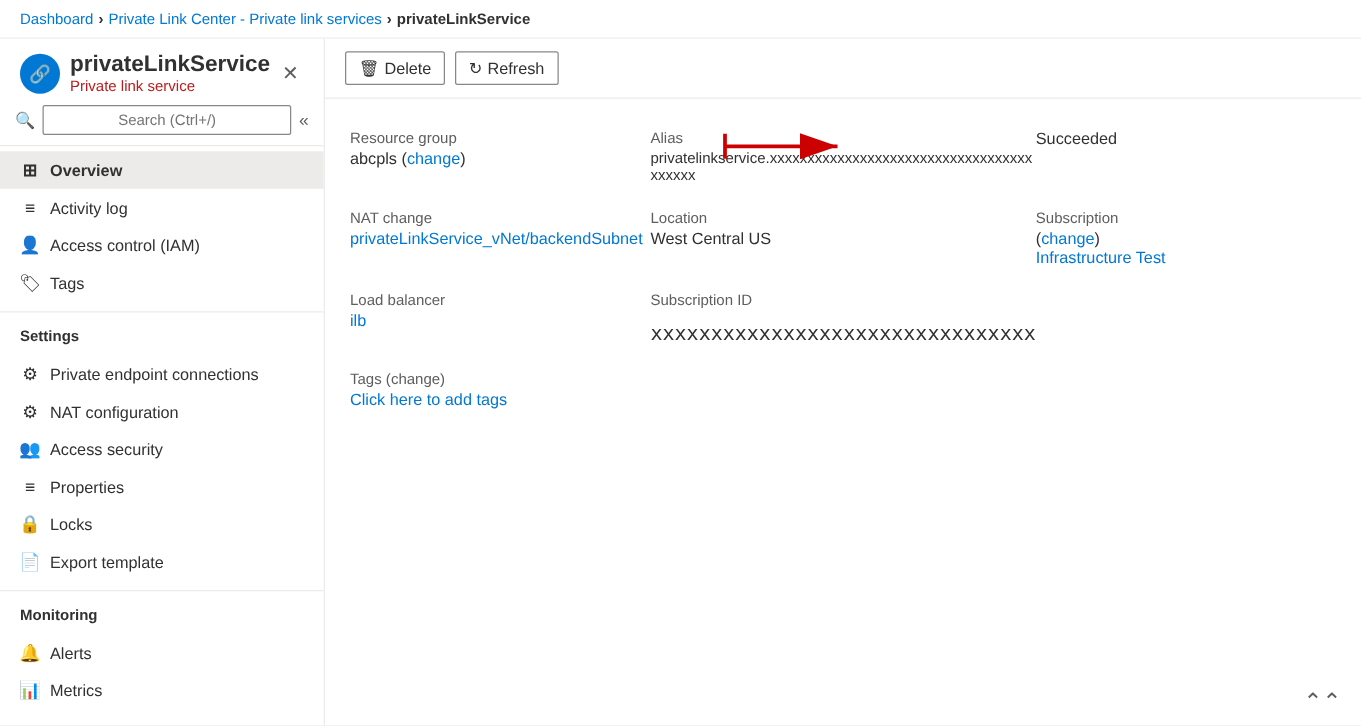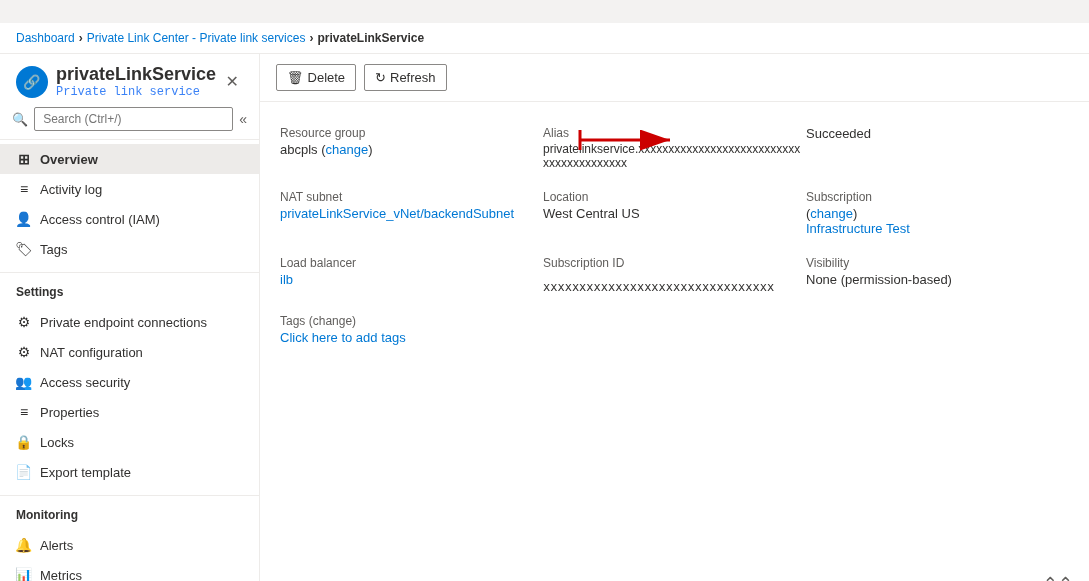--- a/index.html
+++ b/index.html
@@ -1,38 +1,38 @@
 <!DOCTYPE html>
 <html><head>
   <meta charset="utf-8">
   <style>
     * { margin: 0; padding: 0; box-sizing: border-box; }
     body { font-family: 'Segoe UI', sans-serif; font-size: 13px; background: #f3f2f1; width: 1089px; height: 581px; overflow: hidden; }
 
     
-    .breadcrumb { background: #fff; padding: 8px 16px; font-size: 12px; color: #0078d4; border-bottom: 1px solid #edebe9; display: flex; align-items: center; gap: 4px; margin-top: 23px; }
+    .breadcrumb { background: #fff; padding: 8px 16px; font-size: 12px; color: #0078d4; border-bottom: 1px solid #edebe9; display: flex; align-items: center; gap: 4px; }
     .breadcrumb span { color: #323130; font-weight: 600; }
     .breadcrumb a { color: #0078d4; text-decoration: none; cursor: pointer; }
     .breadcrumb-sep { color: #605e5c; }
 
     
     .app-container { display: flex; height: calc(581px - 32px); }
 
     
     .sidebar { width: 260px; background: #fff; border-right: 1px solid #edebe9; display: flex; flex-direction: column; overflow-y: auto; flex-shrink: 0; }
     .sidebar-title { font-size: 18px; font-weight: 600; color: #323130; }
-    .sidebar-subtitle { font-size: 12px; color: #3b82f6; font-family: Liberation Mono, monospace; }
+    .sidebar-subtitle { font-size: 12px; color: #b91c1c; }
     .sidebar-logo { width: 32px; height: 32px; background: #0078d4; border-radius: 50%; display: inline-flex; align-items: center; justify-content: center; color: white; font-size: 14px; margin-right: 8px; vertical-align: middle; }
     .sidebar-header-row { display: flex; align-items: center; padding: 10px 16px 0; }
     .sidebar-header-info { flex: 1; }
     .close-btn { cursor: pointer; color: #605e5c; font-size: 16px; padding: 4px; }
 
     
     .sidebar-search { padding: 8px 12px; border-bottom: 1px solid #edebe9; display: flex; align-items: center; gap: 6px; }
-    .sidebar-search input { border: 1px solid #8a8886; border-radius: 2px; padding: 4px 8px; font-size: 12px; width: 100%; outline: none; }
+    .sidebar-search input { border: 1px solid #8a8886; border-radius: 2px; padding: 4px 8px; font-size: 12px; width: 100%; outline: none; text-align: center; }
     .collapse-btn { color: #605e5c; cursor: pointer; font-size: 14px; }
 
     
     .nav-section { padding: 4px 0; }
     .nav-item { display: flex; align-items: center; gap: 8px; padding: 7px 16px; cursor: pointer; color: #323130; font-size: 13px; }
     .nav-item.active { background: #edebe9; font-weight: 600; }
     .nav-icon { width: 16px; height: 16px; display: flex; align-items: center; justify-content: center; flex-shrink: 0; font-size: 14px; }
     .nav-section-title { padding: 8px 16px 4px; font-size: 12px; font-weight: 600; color: #323130; }
     .nav-divider { border: none; border-top: 1px solid #edebe9; margin: 4px 0; }
 
@@ -50,21 +50,21 @@
     .info-grid { display: grid; grid-template-columns: 1fr 1fr 1fr; gap: 0; }
     .info-item { padding: 8px 0 12px; }
     .info-label { font-size: 12px; color: #605e5c; margin-bottom: 2px; }
     .info-value { font-size: 13px; color: #323130; }
     .info-value a { color: #0078d4; text-decoration: none; cursor: pointer; }
 
     
     .tags-row { grid-column: 1; }
 
     
-    .mono { font-family: monospace; font-size: 12px; margin-top: 10px; }
+    .mono { font-family: monospace; font-size: 16px; margin-top: 10px; }
 
     
     .alias-value { font-size: 12px; word-break: break-all; }
   </style>
 </head>
 <body>
 
 <div class="breadcrumb">
   <a>Dashboard</a>
   <span class="breadcrumb-sep">›</span>
@@ -196,21 +196,21 @@
         <div class="info-item">
           <div class="info-label">Alias</div>
           <div class="info-value alias-value">privatelinkservice.xxxxxxxxxxxxxxxxxxxxxxxxxxxxxxxxxxxxxxxxx</div>
         </div>
 
         <div class="info-item">
           <div class="info-value">Succeeded</div>
         </div>
 
         <div class="info-item">
-          <div class="info-label">NAT subnet</div>
+          <div class="info-label">NAT change</div>
           <div class="info-value">
             <a>privateLinkService_vNet/backendSubnet</a>
           </div>
         </div>
 
         <div class="info-item">
           <div class="info-label">Location</div>
           <div class="info-value">West Central US</div>
         </div>
 
@@ -228,24 +228,20 @@
           <div class="info-value">
             <a>ilb</a>
           </div>
         </div>
 
         <div class="info-item">
           <div class="info-label">Subscription ID</div>
           <div class="info-value mono">xxxxxxxxxxxxxxxxxxxxxxxxxxxxxxxx</div>
         </div>
 
-        <div class="info-item">
-          <div class="info-label">Visibility</div>
-          <div class="info-value">None (permission-based)</div>
-        </div>
 
         <div class="info-item tags-row">
           <div class="info-label">
             <span>Tags</span>
             (<a>change</a>)
           </div>
           <div class="info-value">
             <a>Click here to add tags</a>
           </div>
         </div>

